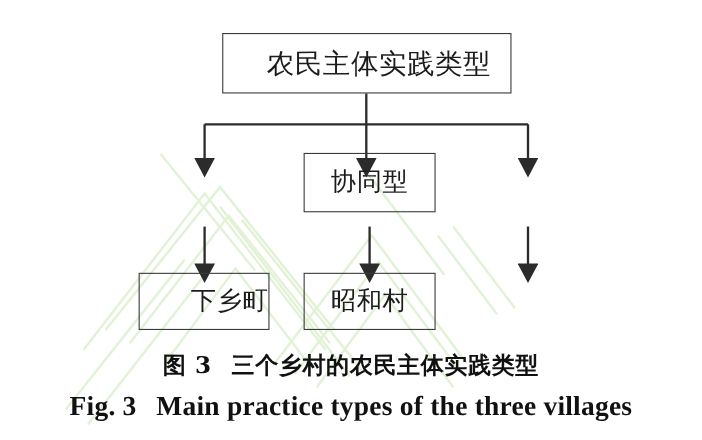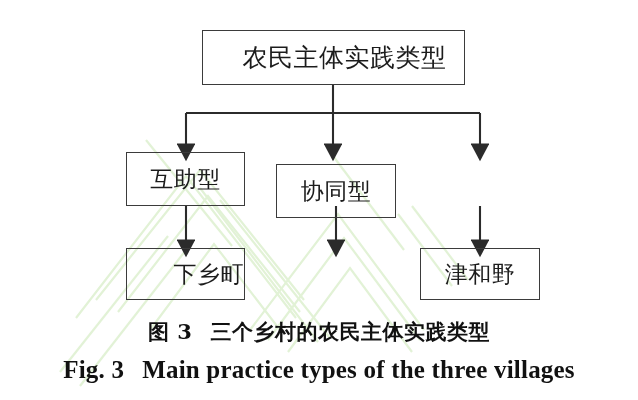--- a/index.html
+++ b/index.html
@@ -69,21 +69,21 @@
     top: 30px;
     width: 263px;
     height: 55px;
   }
   #node-root .node-label {
     font-size: 25px;
     margin-left: 22px;
   }
 
   #node-type-mutual  { left: 126px; top: 152px; width: 119px; height: 54px; }
-  #node-type-coop    { left: 276px; top: 164px; width: 120px; height: 54px; }
+  #node-type-coop    { left: 276px; top: 139px; width: 120px; height: 54px; }
   #node-type-planned { left: 420px; top: 152px; width: 120px; height: 54px; }
 
   #node-village-shimogo  { left: 126px; top: 248px; width: 119px; height: 52px; justify-content: flex-end; }
   #node-village-showa    { left: 276px; top: 248px; width: 120px; height: 52px; }
   #node-village-tsuwano  { left: 420px; top: 248px; width: 120px; height: 52px; }
 
   .level-2 .node-label,
   .level-3 .node-label {
     font-size: 23px;
   }
@@ -160,32 +160,29 @@
       <path d="M 186 206 L 186 242" marker-end="url(#arrowhead)"></path>
       <path d="M 336 206 L 336 242" marker-end="url(#arrowhead)"></path>
       <path d="M 480 206 L 480 242" marker-end="url(#arrowhead)"></path>
     </g>
   </svg>
 
   <div class="node-box level-1" id="node-root">
     <span class="node-label">农民主体实践类型</span>
   </div>
 
-  <div class="node-box level-2" id="node-type-mutual">
-    <span class="node-label">互助型</span>
-  </div>
   <div class="node-box level-2" id="node-type-coop">
     <span class="node-label">协同型</span>
   </div>
 
   <div class="node-box level-3" id="node-village-shimogo">
     <span class="node-label">下乡町</span>
   </div>
-  <div class="node-box level-3" id="node-village-tsuwano">
-    <span class="node-label">津和野</span>
+  <div class="node-box level-3" id="node-village-showa">
+    <span class="node-label">昭和村</span>
   </div>
 
   <div class="caption" id="caption-cn">
     <span>图 3</span><span class="caption-gap"></span><span>三个乡村的农民主体实践类型</span>
   </div>
   <div class="caption" id="caption-en">
     <span>Fig. 3</span><span class="caption-gap"></span><span>Main practice types of the three villages</span>
   </div>
 
 </div>

